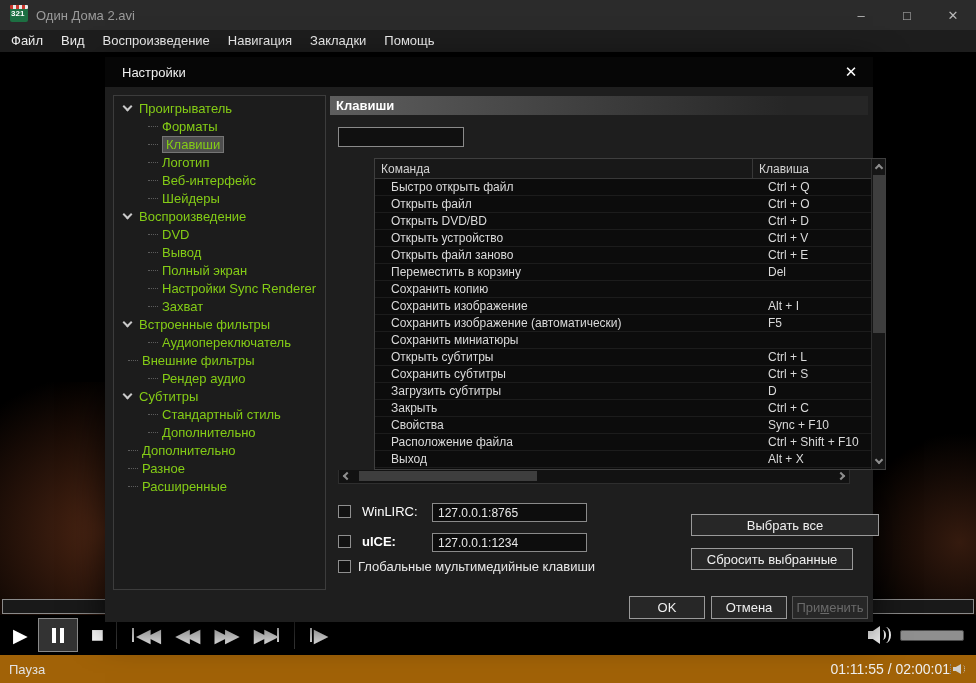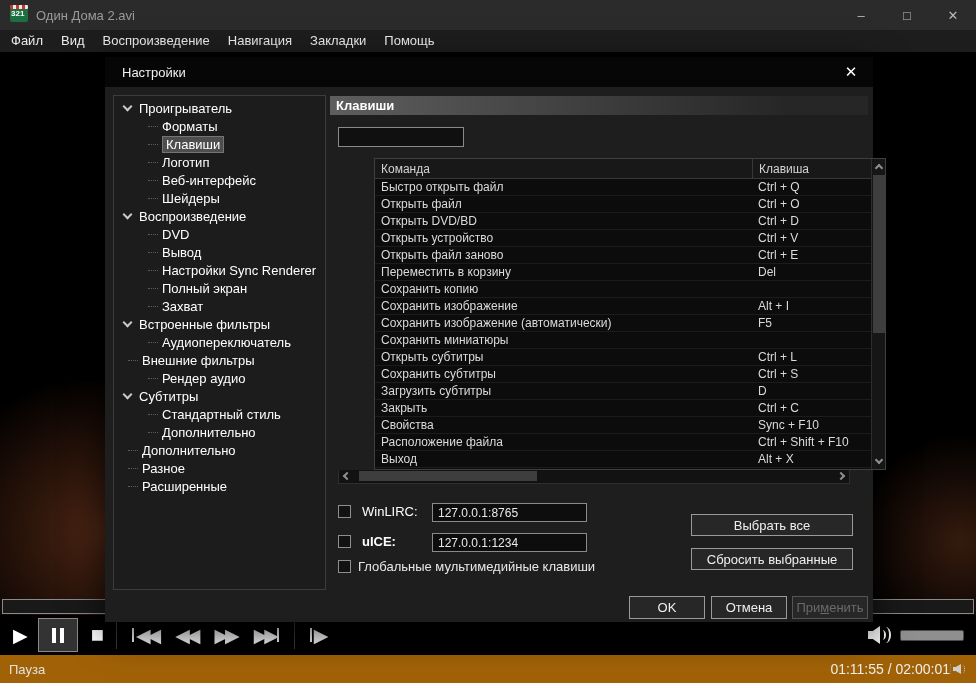--- a/index.html
+++ b/index.html
@@ -74,21 +74,21 @@
   #dialog { left:105px; top:57px; width:768px; height:565px; background:#1e1e1e;
     box-shadow:0 10px 34px rgba(0,0,0,.75); }
   #dlg-title { left:0; top:0; width:768px; height:30px; background:#060606;
     display:flex; align-items:center; }
   #dlg-title-text { color:#f0f0f0; font-size:13px; margin-left:17px; }
   #dlg-close { margin-left:auto; color:#fff; font-size:15px; width:44px; text-align:center; }
 
   
   #tree { left:8px; top:38px; width:213px; height:495px; border:1px solid #3c3c3c;
     background:#1c1c1c; padding-top:3px; overflow:hidden; }
-  .ti { height:18px; display:flex; align-items:center; font-size:13px; color:#ffffff; }
+  .ti { height:18px; display:flex; align-items:center; font-size:13px; color:#84cc16; }
   .ti .chev { width:7px; height:7px; border-right:2px solid #c9c9c9; border-bottom:2px solid #c9c9c9;
     transform:rotate(45deg); margin:-4px 8px 0 10px; flex:0 0 auto; }
   .ti .dash { width:10px; border-top:1px dotted #5c5c5c; margin-right:4px; flex:0 0 auto; }
   .ti.parent  { padding-left:0; }
   .ti.rleaf   { padding-left:14px; }
   .ti.child   { padding-left:34px; }
   .tlabel { white-space:nowrap; }
   .tlabel.sel { background:#4e4e4e; border:1px solid #757575; padding:0 3px; }
 
   
@@ -101,21 +101,21 @@
 
   
   #ktable { left:233px; top:101px; width:512px; height:312px; border:1px solid #3f3f3f;
     background:#0c0c0c; overflow:hidden;margin-left:36px; }
   .thead { display:flex; height:20px; background:#181818; border-bottom:1px solid #383838;
     width:497px; }
   .th { color:#d3d3d3; font-size:12px; line-height:20px; padding-left:6px; }
   .th.c1 { width:377px; }
   .th.c2 { width:120px; border-left:1px solid #383838; }
   .trow { display:flex; height:17px; width:497px; border-bottom:1px solid #1c1c1c; }
-  .tc { color:#dadada; font-size:12px; line-height:16px; padding-left:6px; white-space:nowrap;
+  .tc { color:#dadada; font-size:12px; line-height:16px; padding-left:16px; white-space:nowrap;
     overflow:hidden; }
   .tc.c1 { width:377px; }
   .tc.c2 { width:120px; }
   #vscroll { position:absolute; right:0; top:0; width:14px; height:310px; background:#161616;
     border-left:1px solid #2e2e2e; }
   #vthumb { position:absolute; left:1px; top:16px; width:12px; height:158px; background:#3e3e3e; }
   .chev-up, .chev-down, .chev-left, .chev-right { width:6px; height:6px;
     border-right:2px solid #8e8e8e; border-bottom:2px solid #8e8e8e; display:block; }
   .chev-up   { transform:rotate(-135deg); margin:6px auto 0; }
   .chev-down { transform:rotate(45deg); margin:0 auto; position:absolute; bottom:6px; left:4px; }
@@ -133,21 +133,21 @@
   #winlirc-cb { left:233px; top:448px; } #winlirc-label { left:257px; top:447px; }
   #winlirc-input { left:327px; top:446px; }
   #uice-cb { left:233px; top:478px; } #uice-label { left:257px; top:477px;font-weight:bold; }
   #uice-input { left:327px; top:476px; }
   #global-cb { left:233px; top:503px; }
   #global-label { left:253px; top:502px; font-size:13px; color:#e8e8e8; }
 
   .dbtn { background:#272727; border:1px solid #9a9a9a; color:#efefef; font-size:13px;
     display:flex; align-items:center; justify-content:center;
     font-family:"Liberation Sans", sans-serif; }
-  #btn-select-all { left:586px; top:457px; width:162px; height:22px; }
+  #btn-select-all { left:586px; top:457px; width:188px; height:22px; }
   #btn-reset-sel  { left:586px; top:491px; width:162px; height:22px; }
   #btn-ok     { left:524px; top:539px; width:76px; height:23px; }
   #btn-cancel { left:606px; top:539px; width:76px; height:23px; }
   #btn-apply  { left:687px; top:539px; width:76px; height:23px; border-color:#555; color:#6a6a6a; }
   #btn-apply .mn { text-decoration:underline; }
 </style>
 </head>
 <body>
 
 <div id="stage">
@@ -271,25 +271,25 @@
       <div class="ti child">
           <span class="dash"></span>
           <span class="tlabel">DVD</span>
         </div>
       <div class="ti child">
           <span class="dash"></span>
           <span class="tlabel">Вывод</span>
         </div>
       <div class="ti child">
           <span class="dash"></span>
+          <span class="tlabel">Полный экран</span>
+        </div>
+      <div class="ti child">
+          <span class="dash"></span>
           <span class="tlabel">Настройки Sync Renderer</span>
-        </div>
-      <div class="ti child">
-          <span class="dash"></span>
-          <span class="tlabel">Полный экран</span>
         </div>
       <div class="ti child">
           <span class="dash"></span>
           <span class="tlabel">Захват</span>
         </div>
       <div class="ti parent">
           <span class="chev"></span>
           <span class="tlabel">Встроенные фильтры</span>
         </div>
       <div class="ti child">

